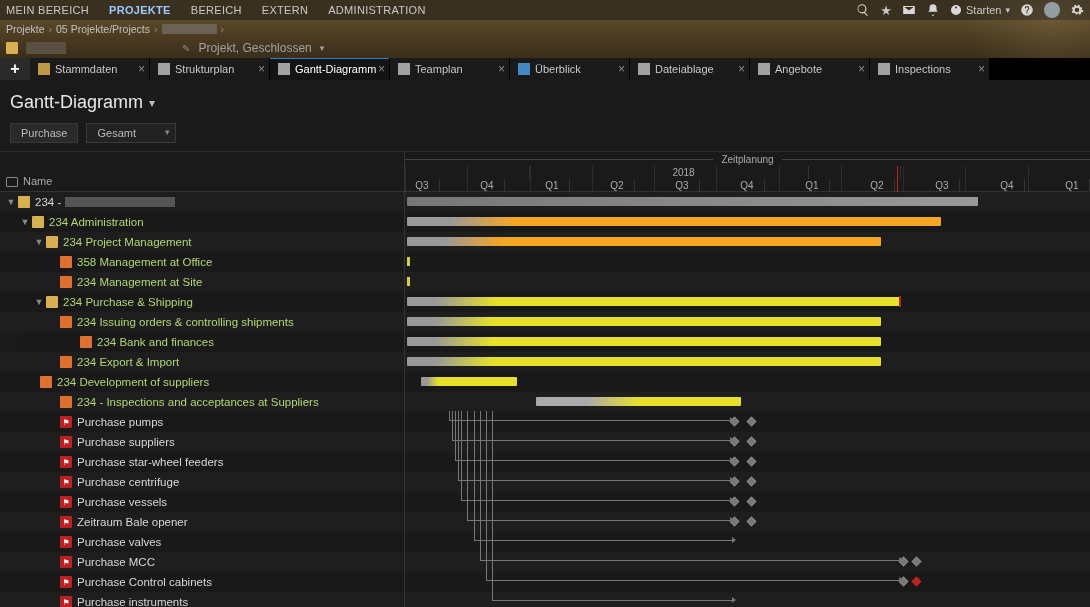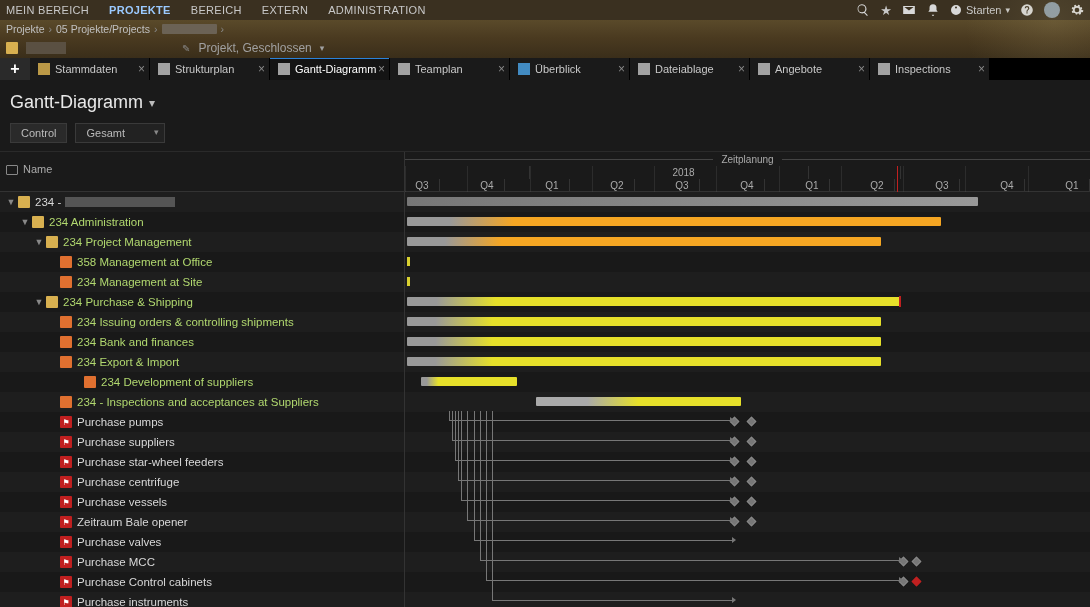--- a/index.html
+++ b/index.html
@@ -38,21 +38,21 @@
   .pageheader { display: flex; align-items: center; gap: 6px; padding: 12px 10px 6px; font-size: 18px; color: #e8e8e8; }
   .pageheader .chev { font-size: 12px; color: #bbb; }
   
   .filterrow { display: flex; align-items: center; gap: 8px; padding: 4px 10px 8px; }
   .filterlabel { background: #2a2a2a; border: 1px solid #3a3a3a; padding: 3px 10px; font-size: 11px; color: #bbb; }
   .filterselect { background: #222; border: 1px solid #3a3a3a; padding: 3px 26px 3px 10px; font-size: 11px; color: #bbb; position: relative; min-width: 90px; cursor: pointer; }
   .filterselect::after { content: "▾"; position: absolute; right: 6px; top: 3px; font-size: 9px; color: #888; }
   
   .main { display: flex; height: 470px; background: #1a1a1a; border-top: 1px solid #2a2a2a; }
   .tree { width: 405px; border-right: 1px solid #333; display: flex; flex-direction: column; }
-  .treehead { height: 40px; border-bottom: 1px solid #333; display: flex; align-items: flex-end; padding: 0 6px 16px; }
+  .treehead { height: 40px; border-bottom: 1px solid #333; display: flex; align-items: flex-end; padding: 0 6px 4px; }
   .treehead .foldericon { width: 12px; height: 10px; border: 1px solid #888; border-radius: 1px; margin-right: 5px; }
   .treehead .lbl { font-size: 11px; color: #aaa; }
   .treebody { overflow: hidden; }
   .row { height: 20px; display: flex; align-items: center; padding-left: 6px; font-size: 11.5px; color: #d8d8d8; cursor: pointer; white-space: nowrap; }
   .row:nth-child(odd) { background: #1e1e1e; }
   .row:nth-child(even) { background: #191919; }
   .tw { width: 10px; text-align: center; color: #888; font-size: 9px; margin-right: 2px; }
   .ic { width: 12px; height: 12px; margin-right: 5px; display: inline-flex; align-items: center; justify-content: center; border-radius: 1px; font-size: 8px; }
   .ic.folder { background: #d8b050; }
   .ic.box { background: #e07030; }
@@ -192,21 +192,21 @@
       </div>
     </div>
 </div>
 
 <div class="pageheader">
   <span>Gantt-Diagramm</span>
   <span class="chev">▾</span>
 </div>
 
 <div class="filterrow">
-  <span class="filterlabel">Control</span>
+  <span class="filterlabel">Purchase</span>
   <span class="filterselect">Gesamt</span>
 </div>
 
 <div class="main">
   <div class="tree">
     <div class="treehead">
       <span class="foldericon"></span>
       <span class="lbl">Name</span>
     </div>
     <div class="treebody" id="treebody">
@@ -239,31 +239,31 @@
         <div class="row green" style="padding-left: 34px;">
           <span class="tw">▼</span>
           <span class="ic folder"></span>
           <span>234 Purchase &amp; Shipping</span>
         </div>
         <div class="row green" style="padding-left: 48px;">
           <span class="tw"></span>
           <span class="ic box"></span>
           <span>234 Issuing orders &amp; controlling shipments</span>
         </div>
+        <div class="row green" style="padding-left: 48px; margin-left: 20px;">
+          <span class="tw"></span>
+          <span class="ic box"></span>
+          <span>234 Bank and finances</span>
+        </div>
         <div class="row green" style="padding-left: 48px;">
           <span class="tw"></span>
           <span class="ic box"></span>
-          <span>234 Bank and finances</span>
-        </div>
-        <div class="row green" style="padding-left: 48px;">
-          <span class="tw"></span>
-          <span class="ic box"></span>
           <span>234 Export &amp; Import</span>
         </div>
-        <div class="row green" style="padding-left: 72px;">
+        <div class="row green" style="padding-left: 28px;">
           <span class="tw"></span>
           <span class="ic box"></span>
           <span>234 Development of suppliers</span>
         </div>
         <div class="row green" style="padding-left: 48px;">
           <span class="tw"></span>
           <span class="ic box"></span>
           <span>234 - Inspections and acceptances at Suppliers</span>
         </div>
         <div class="row" style="padding-left: 48px;">

